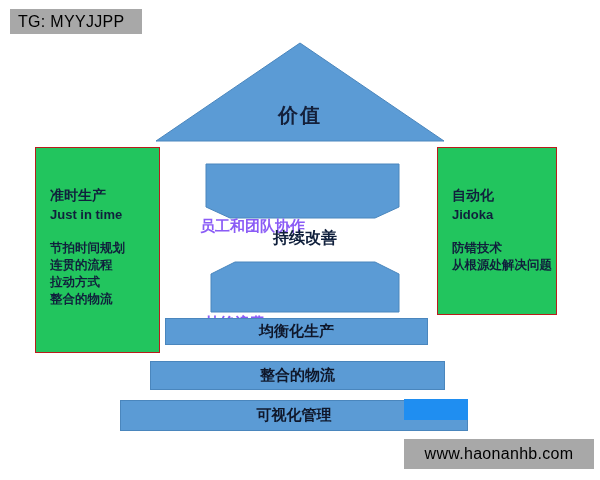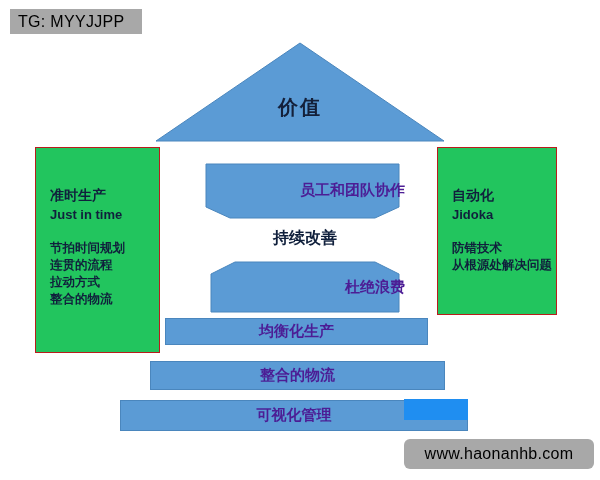--- a/index.html
+++ b/index.html
@@ -41,36 +41,35 @@
     justify-content: flex-start;
     padding-left: 8px;
     box-sizing: border-box;
   }
   #wm-bottom {
     left: 404px;
     top: 439px;
     width: 190px;
     height: 30px;
     font-size: 16px;
-    border-radius: 6px;
   }
 
   
   #roof {
     position: absolute;
     left: 155px;
     top: 42px;
     width: 290px;
     height: 100px;
   }
   #roof svg { display: block; }
   #roof-label {
     position: absolute;
     left: 0;
-    top: 52px;
+    top: 60px;
     width: 290px;
     text-align: center;
     font-size: 20px;
     font-weight: bold;
     color: #14203a;
     letter-spacing: 2px;
   }
 
   
   .pillar {
@@ -111,24 +110,25 @@
 
   
   .trap {
     position: absolute;
   }
   .trap svg { display: block; }
   .trap-label {
     position: absolute;
     left: 0;
     width: 100%;
-    text-align: right;
+    text-align: left;
     font-size: 15px;
     font-weight: bold;
-    color: #4c1d95;
+    color: #8b5cf6;
+    margin-top: 36px;
   }
   #trap-top { left: 200px; top: 163px; width: 205px; height: 56px; }
   #trap-top .trap-label { top: 18px; }
   #trap-bottom { left: 205px; top: 261px; width: 200px; height: 44px; }
   #trap-bottom .trap-label { top: 17px; }
 
   #kaizen-label {
     position: absolute;
     left: 205px;
     top: 228px;
@@ -141,21 +141,21 @@
 
   
   .bar {
     position: absolute;
     background: #5b9bd5;
     border: 1px solid #4a86bd;
     box-sizing: border-box;
     display: flex;
     align-items: center;
     justify-content: center;
-    color: #4c1d95;
+    color: #0f172a;
     font-size: 15px;
     font-weight: bold;
   }
   #bar-1 { left: 165px; top: 318px; width: 263px; height: 27px; }
   #bar-2 { left: 150px; top: 361px; width: 295px; height: 29px; }
   #bar-3 { left: 120px; top: 400px; width: 348px; height: 31px; }
 
   
   #selection-artifact {
     position: absolute;

